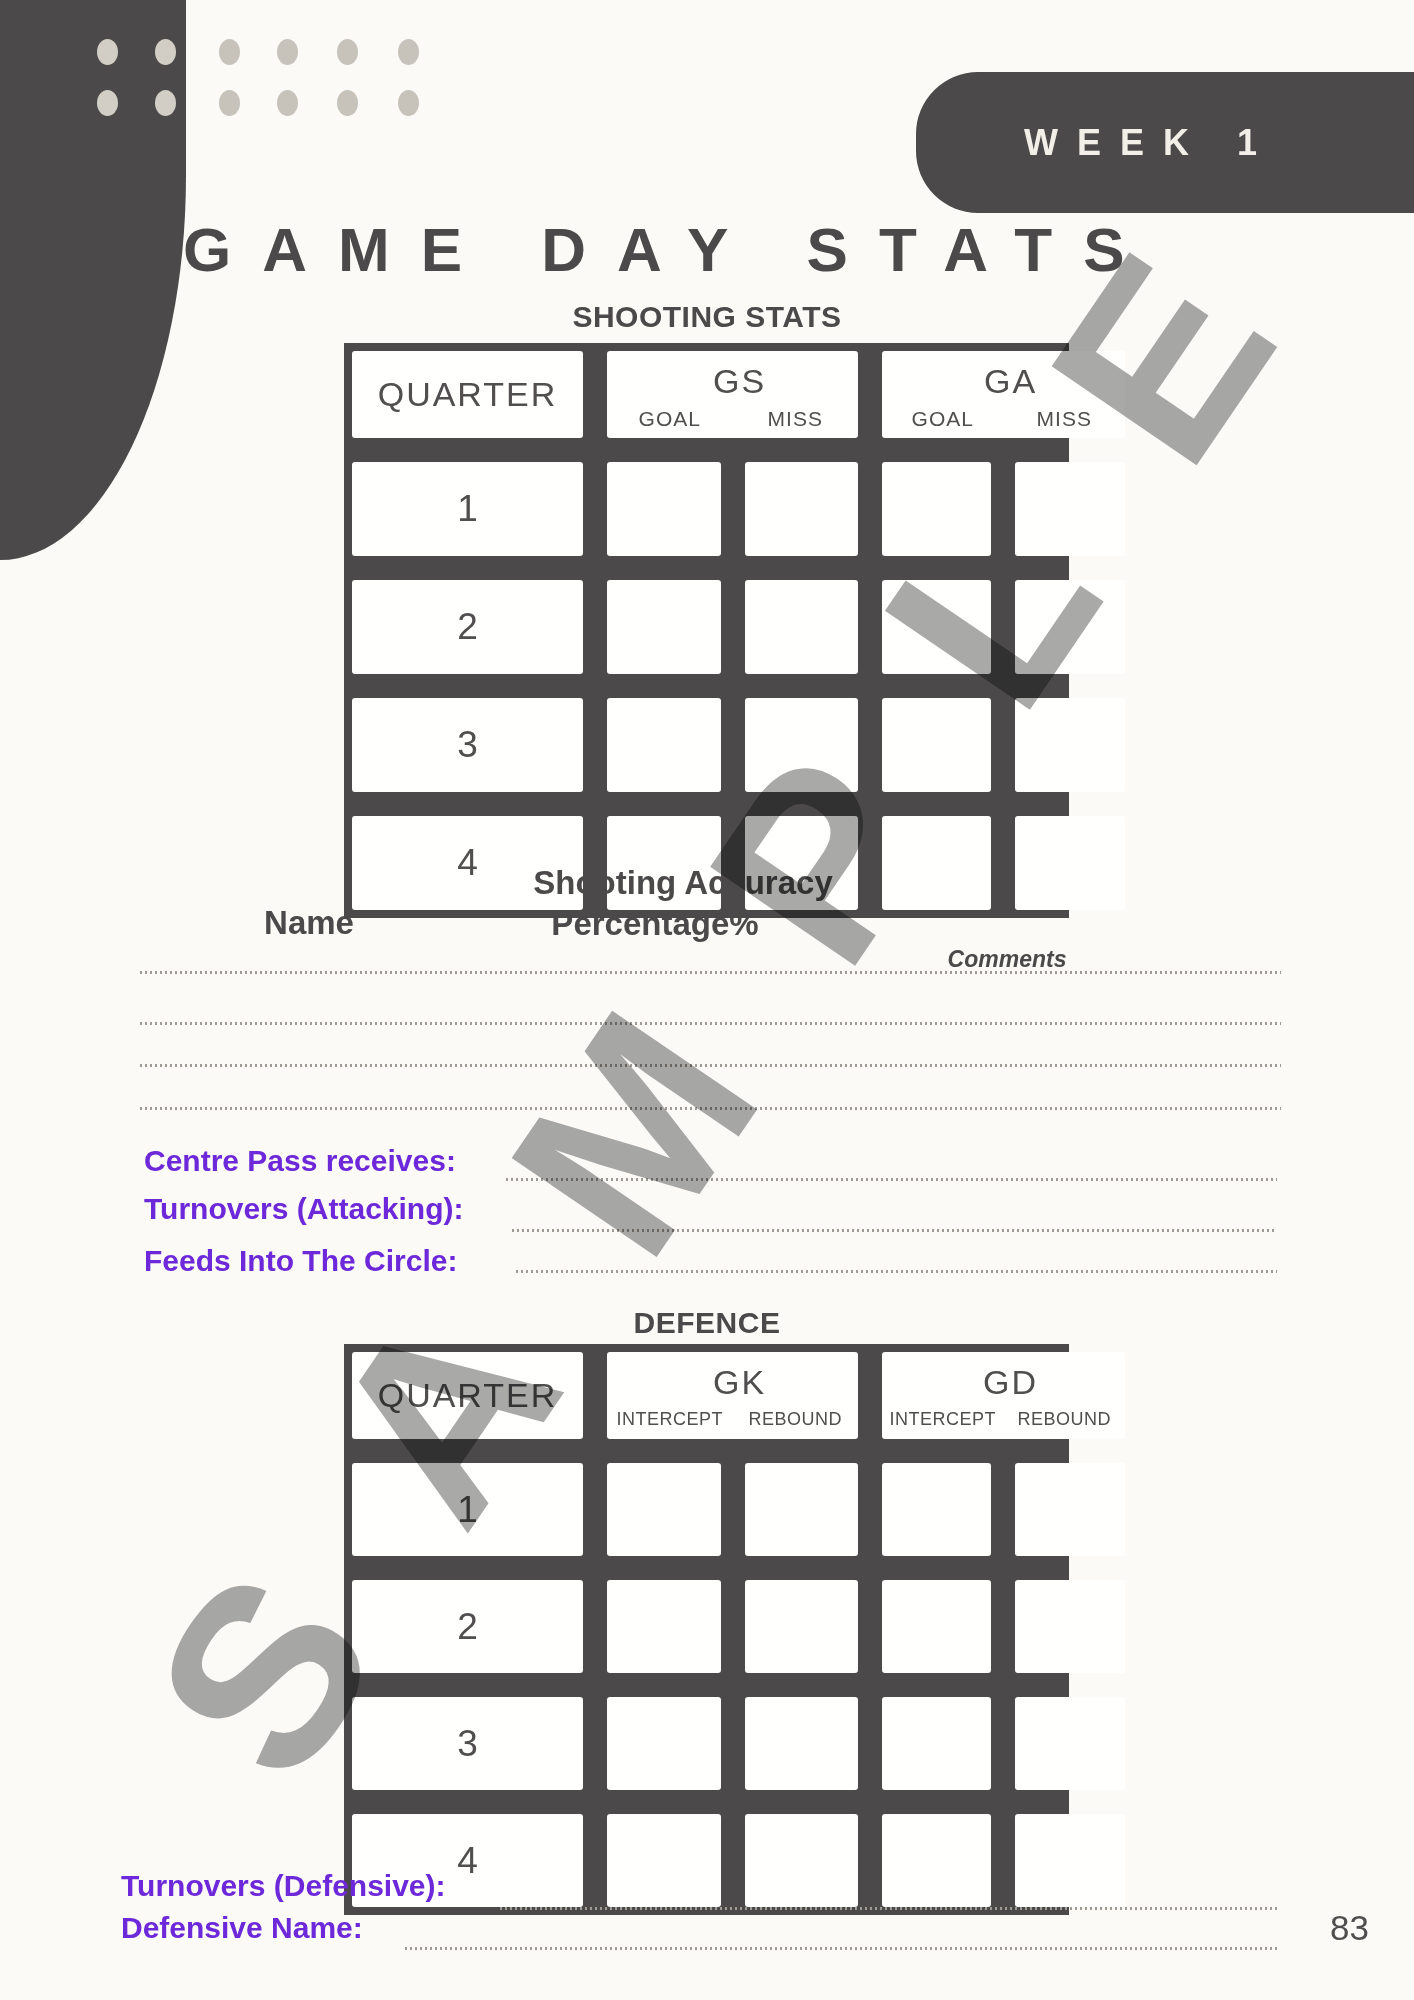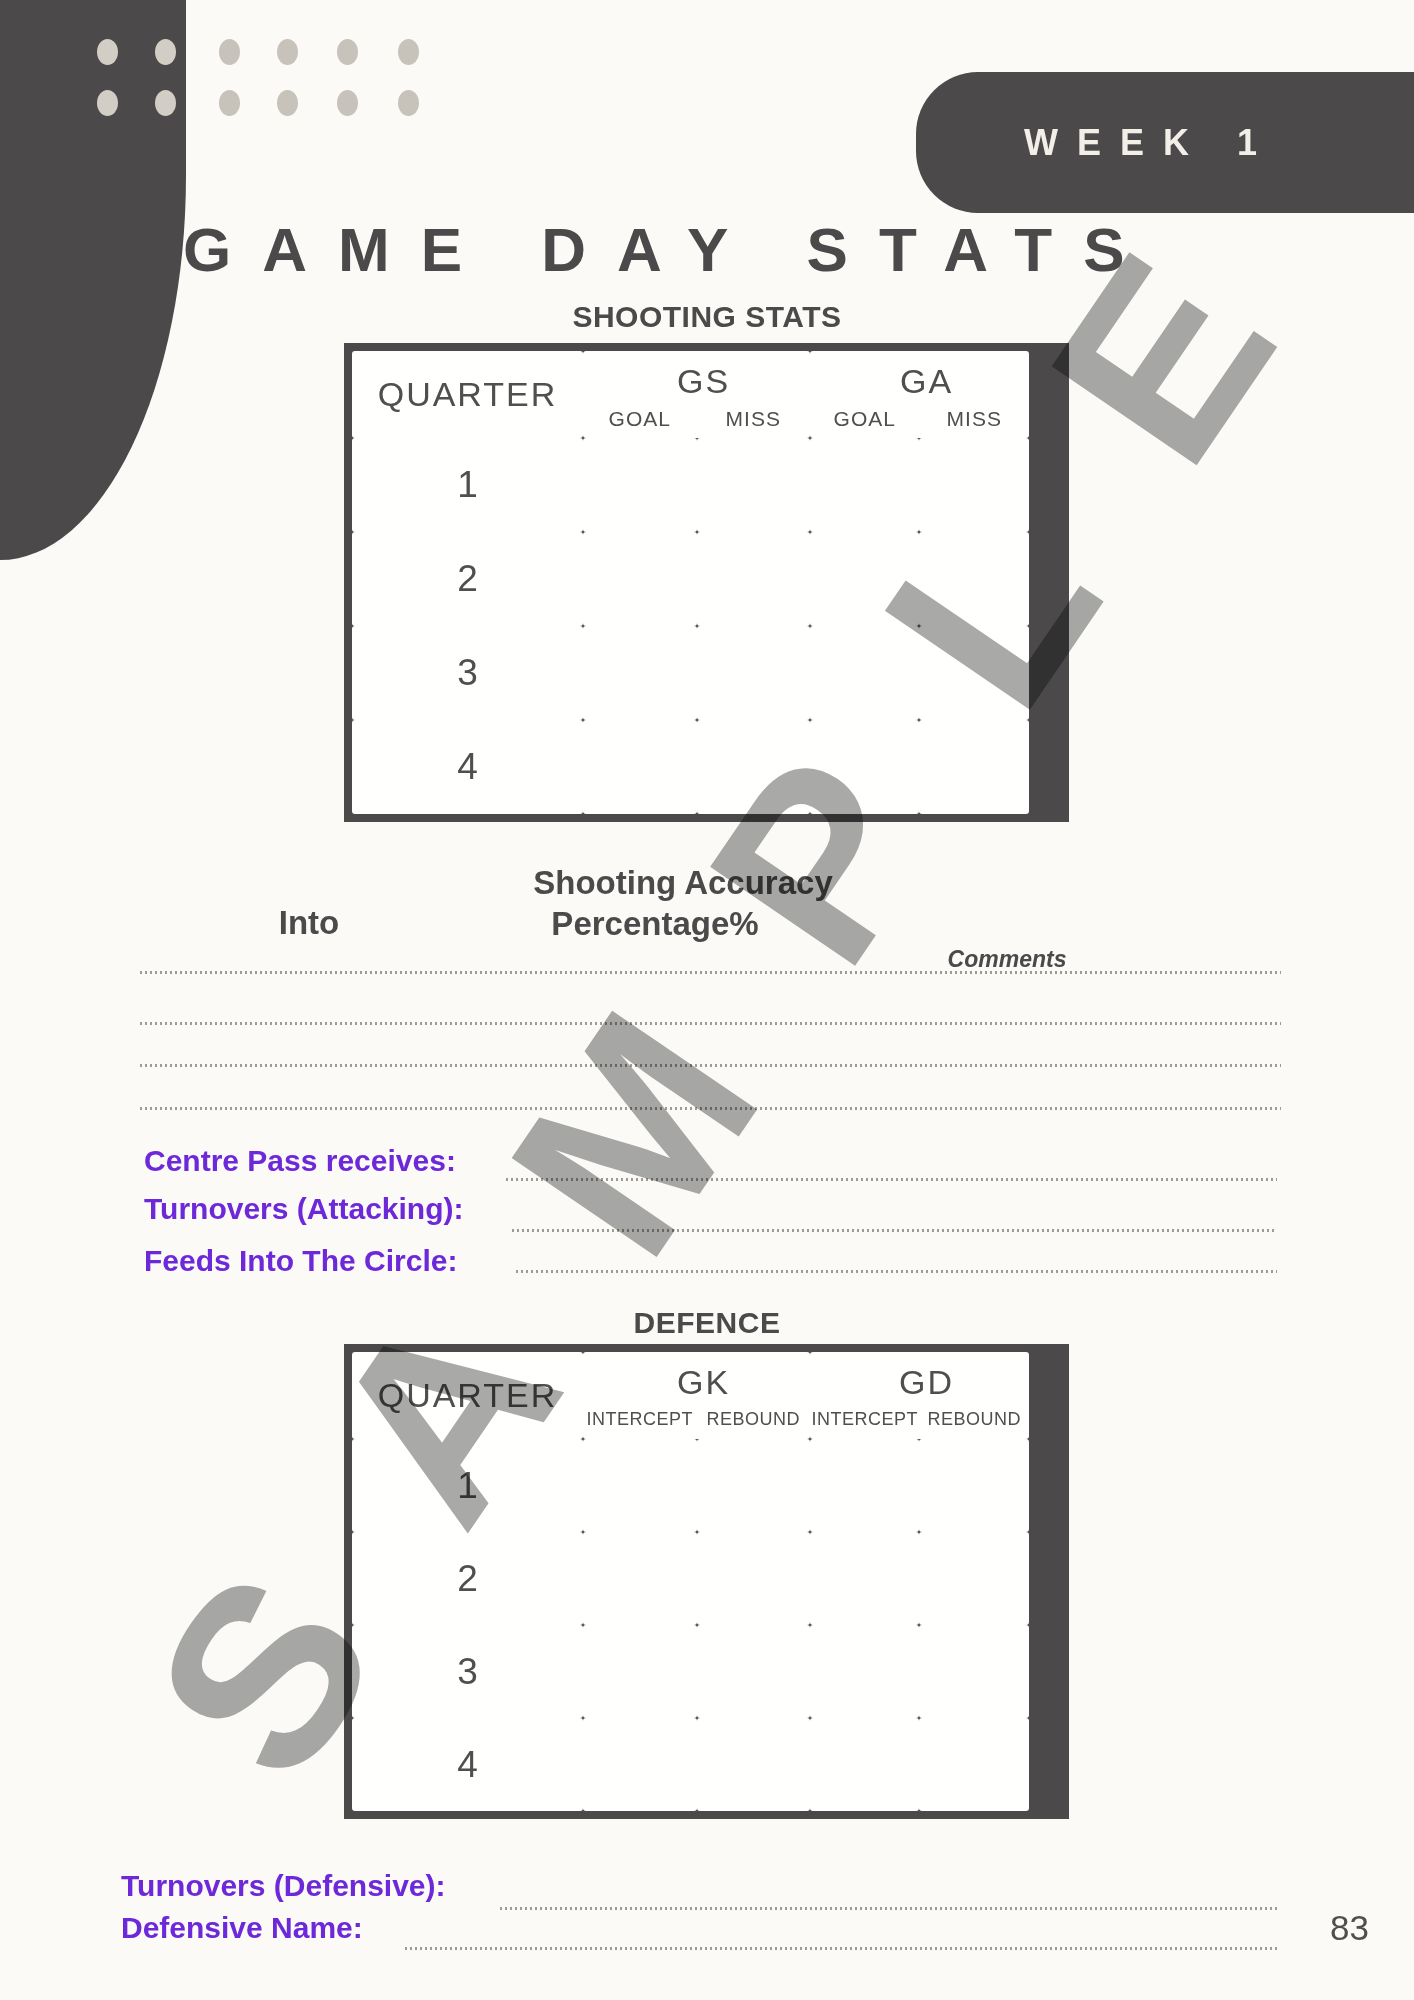--- a/index.html
+++ b/index.html
@@ -34,21 +34,21 @@
   }
   .sec-heading{
     position:absolute; left:707px; transform:translateX(-50%);
     font-size:30px; font-weight:700; letter-spacing:0.5px; white-space:nowrap;
   }
   .sec-heading.shooting{top:300px;}
   .sec-heading.defence{top:1306px;}
   
   .statgrid{
     position:absolute; left:344px; width:725px;
-    display:grid; background:#4b4949; padding:8px; gap:0;
+    display:grid; background:#4b4949; padding:8px; gap:24px;
     grid-template-columns:231px 114px 113px 109px 110px;
     box-sizing:border-box;
   }
   .statgrid.t1{top:343px; grid-template-rows:87px 94px 94px 94px 94px;}
   .statgrid.t2{top:1344px; grid-template-rows:87px 93px 93px 93px 93px;}
   .cell{background:#fffffe; border-radius:3px; position:relative;}
   .cell.head{display:flex; align-items:center; justify-content:center;}
   .cell.span2{grid-column:span 2;padding-left:14px;}
   .headline{font-size:34px; font-weight:400; letter-spacing:2px; color:#504e4e;}
   .cell.twocol .headline{margin-bottom:26px;}
@@ -164,21 +164,21 @@
 
     <div class="cell qcell">4</div>
     <div class="cell"></div>
     <div class="cell"></div>
     <div class="cell"></div>
     <div class="cell"></div>
   </div>
 
   <div class="acc line1">Shooting Accuracy</div>
   <div class="acc line2">Percentage%</div>
-  <div class="acc name">Into</div>
+  <div class="acc name">Name</div>
   <div class="acc comments">Comments</div>
 
   <div class="dotline wl1"></div>
   <div class="dotline wl2"></div>
   <div class="dotline wl3"></div>
   <div class="dotline wl4"></div>
 
   <div class="field-label f-cp">Centre Pass receives:</div>
   <div class="dotline ln-cp"></div>
   <div class="field-label f-ta">Turnovers (Attacking):</div>

